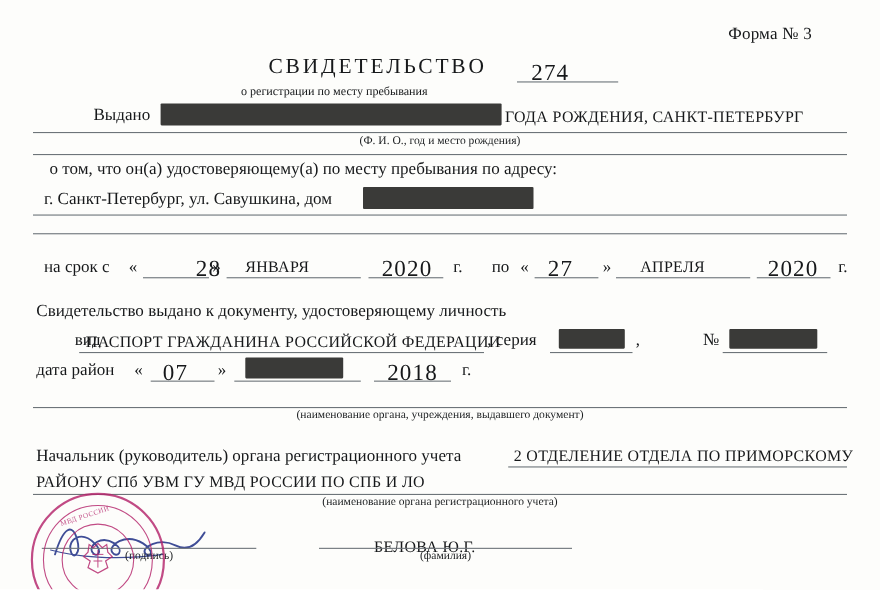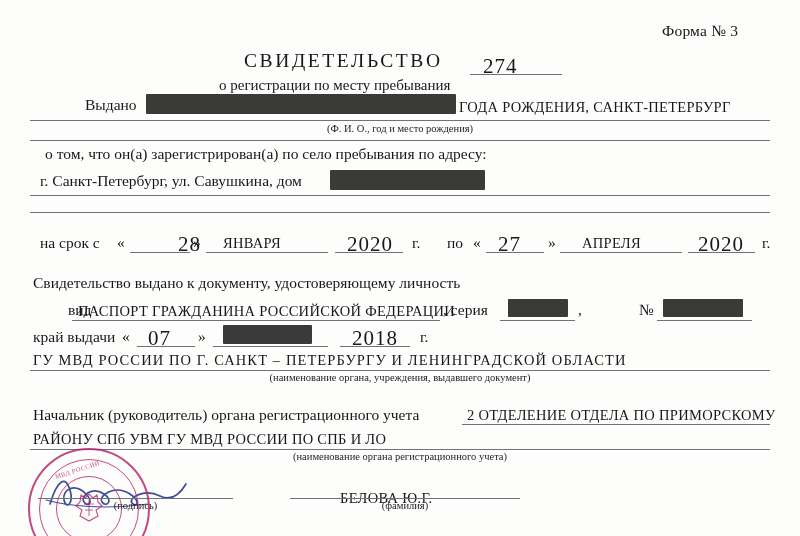--- a/index.html
+++ b/index.html
@@ -39,21 +39,21 @@
   .form-no {
     font-size: 15.5px;
     letter-spacing: 0.2px;
   }
   .title-main {
     font-size: 19.5px;
     letter-spacing: 2.6px;
     font-weight: 400;
   }
   .title-sub {
-    font-size: 15px;
+    font-size: 11px;
   }
   .body-text {
     font-size: 15.5px;
   }
   .caps {
     font-size: 14.5px;
     letter-spacing: 0.3px;
   }
   .caps-wide {
     font-size: 14.5px;
@@ -132,21 +132,21 @@
   <div class="txt title-sub" style="left:219px; top:77px;">о регистрации по месту пребывания</div>
 
   <div class="txt body-text" style="left:85px; top:96px;">Выдано</div>
   <div class="redact" style="left:146px; top:94px; width:310px; height:20px;"></div>
   <div class="txt caps" style="left:459px; top:99px;">ГОДА РОЖДЕНИЯ, САНКТ-ПЕТЕРБУРГ</div>
   <div class="line" style="left:30px; top:120px; width:740px;"></div>
 
   <div class="caption" style="left:0px; top:123px; width:800px;">(Ф. И. О., год и место рождения)</div>
   <div class="line" style="left:30px; top:140px; width:740px;"></div>
 
-  <div class="txt body-text" style="left:45px; top:145px;">о том, что он(а) зарегистрирован(а) по село пребывания по адресу:</div>
+  <div class="txt body-text" style="left:45px; top:145px;">о том, что он(а) удостоверяющему(а) по месту пребывания по адресу:</div>
 
   <div class="txt body-text" style="left:40px; top:172px;">г. Санкт-Петербург, ул. Савушкина, дом</div>
   <div class="redact" style="left:330px; top:170px; width:155px; height:20px;"></div>
   <div class="line" style="left:30px; top:195px; width:740px;"></div>
   <div class="line" style="left:30px; top:212px; width:740px;"></div>
 
 
   <div class="txt body-text" style="left:40px; top:234px;">на срок с</div>
   <div class="txt body-text" style="left:117px; top:234px;">«</div>
   <div class="txt num" style="left:146px; top:232px;margin-left:32px;">28</div>
@@ -175,32 +175,31 @@
   <div class="txt caps" style="left:78px; top:303px;">ПАСПОРТ ГРАЖДАНИНА РОССИЙСКОЙ ФЕДЕРАЦИИ</div>
   <div class="line" style="left:72px; top:320px; width:368px;"></div>
   <div class="txt body-text" style="left:443px; top:301px;">, серия</div>
   <div class="redact" style="left:508px; top:299px; width:60px; height:18px;"></div>
   <div class="line" style="left:500px; top:320px; width:75px;"></div>
   <div class="txt body-text" style="left:578px; top:301px;">,</div>
   <div class="txt body-text" style="left:639px; top:301px;">№</div>
   <div class="redact" style="left:663px; top:299px; width:80px; height:18px;"></div>
   <div class="line" style="left:657px; top:320px; width:95px;"></div>
 
-  <div class="txt body-text" style="left:33px; top:328px;">край выдачи</div>
+  <div class="txt body-text" style="left:33px; top:328px;">дата район</div>
   <div class="txt body-text" style="left:122px; top:328px;">«</div>
   <div class="txt num" style="left:148px; top:326px;">07</div>
   <div class="line" style="left:137px; top:346px; width:58px;"></div>
   <div class="txt body-text" style="left:198px; top:328px;">»</div>
   <div class="redact" style="left:223px; top:325px; width:89px; height:19px;"></div>
   <div class="line" style="left:213px; top:346px; width:115px;"></div>
   <div class="txt num" style="left:352px; top:326px;">2018</div>
   <div class="line" style="left:340px; top:346px; width:70px;"></div>
   <div class="txt body-text" style="left:420px; top:328px;">г.</div>
 
-  <div class="txt caps-wide" style="left:33px; top:352px;">ГУ  МВД  РОССИИ  ПО  Г. САНКТ – ПЕТЕРБУРГУ  И  ЛЕНИНГРАДСКОЙ ОБЛАСТИ</div>
   <div class="line" style="left:30px; top:370px; width:740px;"></div>
   <div class="caption" style="left:0px; top:372px; width:800px;">(наименование органа, учреждения, выдавшего документ)</div>
 
   <div class="txt body-text" style="left:33px; top:406px;">Начальник (руководитель) органа регистрационного учета</div>
   <div class="txt caps" style="left:467px; top:407px;">2 ОТДЕЛЕНИЕ ОТДЕЛА  ПО ПРИМОРСКОМУ</div>
   <div class="line" style="left:462px; top:424px; width:308px;"></div>
   <div class="txt caps" style="left:33px; top:431px;">РАЙОНУ  СПб  УВМ  ГУ  МВД  РОССИИ  ПО СПБ  И  ЛО</div>
   <div class="line" style="left:30px; top:449px; width:740px;"></div>
   <div class="caption" style="left:0px; top:451px; width:800px;">(наименование органа регистрационного учета)</div>
 

